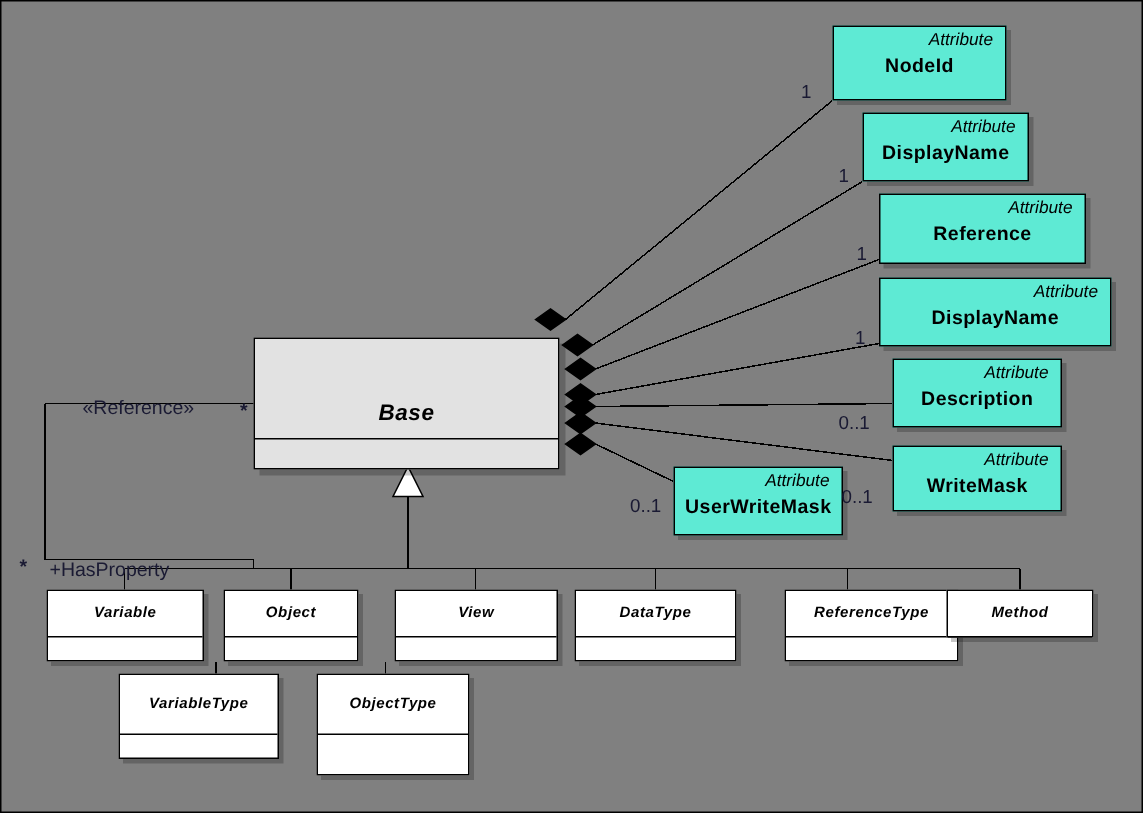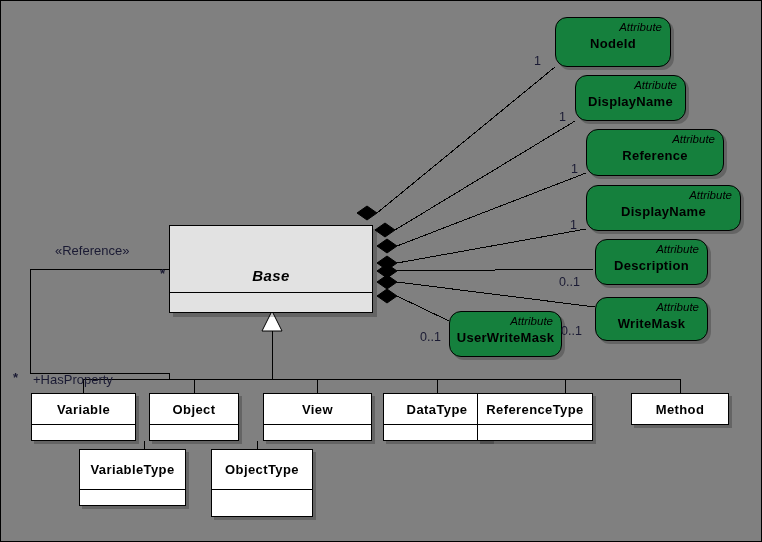--- a/index.html
+++ b/index.html
@@ -30,27 +30,28 @@
     position: absolute;
     box-sizing: border-box;
     border: 1px solid #000000;
     background: #ffffff;
     box-shadow: 3px 3px 0 0 rgba(0,0,0,0.22);
   }
   .node .title {
     box-sizing: border-box;
     text-align: center;
     font-weight: bold;
-    font-size: 13px;
+    font-size: 10px;
     color: #000000;
     letter-spacing: 0.4px;
     line-height: 1;
     display: flex;
     align-items: center;
     justify-content: center;
+    font-style: italic;
   }
   .node .compartment {
     box-sizing: border-box;
     border-top: 1px solid #000000;
   }
 
   
   .node.base {
     background: #e2e2e2;
     box-shadow: 4px 4px 0 0 rgba(0,0,0,0.22);
@@ -61,22 +62,21 @@
     font-size: 15px;
     height: 34px;
     margin-top: 32px;
   }
   .node.base .compartment {
     height: 53px;
   }
 
   
   .node.attr {
-    background: #15803d;
-    border-radius: 12px;
+    background: #5eead4;
   }
   .node.attr .stereo {
     box-sizing: border-box;
     text-align: right;
     font-style: italic;
     font-size: 11.5px;
     color: #000000;
     padding: 3px 8px 0 0;
     line-height: 1.05;
   }
@@ -188,21 +188,21 @@
         <div class="compartment" style="height: 17px;"></div>
       </div>
       <div class="node sub" style="left: 262px; top: 392px; width: 109px; height: 48px;">
         <div class="title" style="height: 30px;">View</div>
         <div class="compartment" style="height: 17px;"></div>
       </div>
       <div class="node sub" style="left: 382px; top: 392px; width: 108px; height: 48px;">
         <div class="title" style="height: 30px;">DataType</div>
         <div class="compartment" style="height: 17px;"></div>
       </div>
-      <div class="node sub" style="left: 476px; top: 392px; width: 116px; height: 48px;">
+      <div class="node sub" style="left: 522px; top: 392px; width: 116px; height: 48px;">
         <div class="title" style="height: 30px;">ReferenceType</div>
         <div class="compartment" style="height: 17px;"></div>
       </div>
       <div class="node sub" style="left: 630px; top: 392px; width: 98px; height: 32px;">
         <div class="title" style="height: 30px;">Method</div>
         <div class="compartment" style="height: 17px;"></div>
       </div>
       <div class="node sub" style="left: 78px; top: 448px; width: 107px; height: 57px;">
         <div class="title" style="height: 39px;">VariableType</div>
         <div class="compartment" style="height: 17px;"></div>
@@ -213,19 +213,19 @@
       </div>
     </div>
   <div id="labels-layer">
       <div class="lbl mult" style="left: 533px; top: 54px;">1</div>
       <div class="lbl mult" style="left: 558px; top: 110px;">1</div>
       <div class="lbl mult" style="left: 570px; top: 162px;">1</div>
       <div class="lbl mult" style="left: 569px; top: 218px;">1</div>
       <div class="lbl mult" style="left: 558px; top: 275px;">0..1</div>
       <div class="lbl mult" style="left: 560px; top: 324px;">0..1</div>
       <div class="lbl mult" style="left: 419px; top: 330px;">0..1</div>
-      <div class="lbl stereotype" style="left: 54px; top: 243px;">«Reference»</div>
+      <div class="lbl stereotype" style="left: 54px; top: 264px;">«Reference»</div>
       <div class="lbl role" style="left: 32px; top: 372px;">+HasProperty</div>
       <div class="lbl star" style="left: 159px; top: 266px;">*</div>
       <div class="lbl star" style="left: 12px; top: 370px;">*</div>
     </div>
 
 </div>
 
 </body></html>

